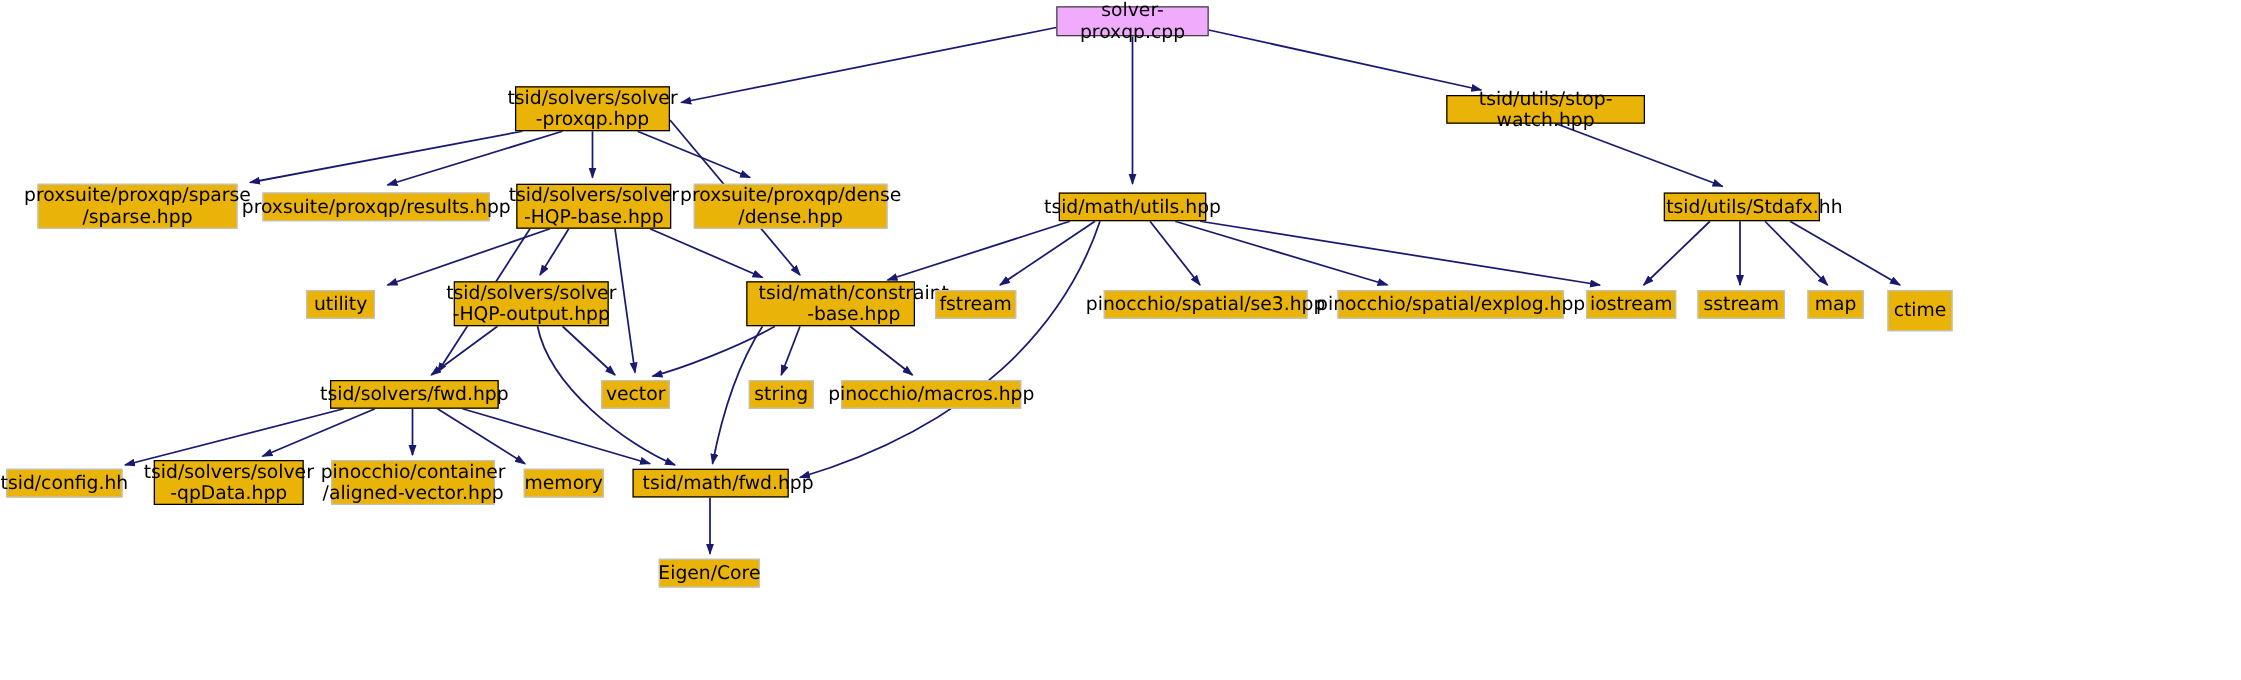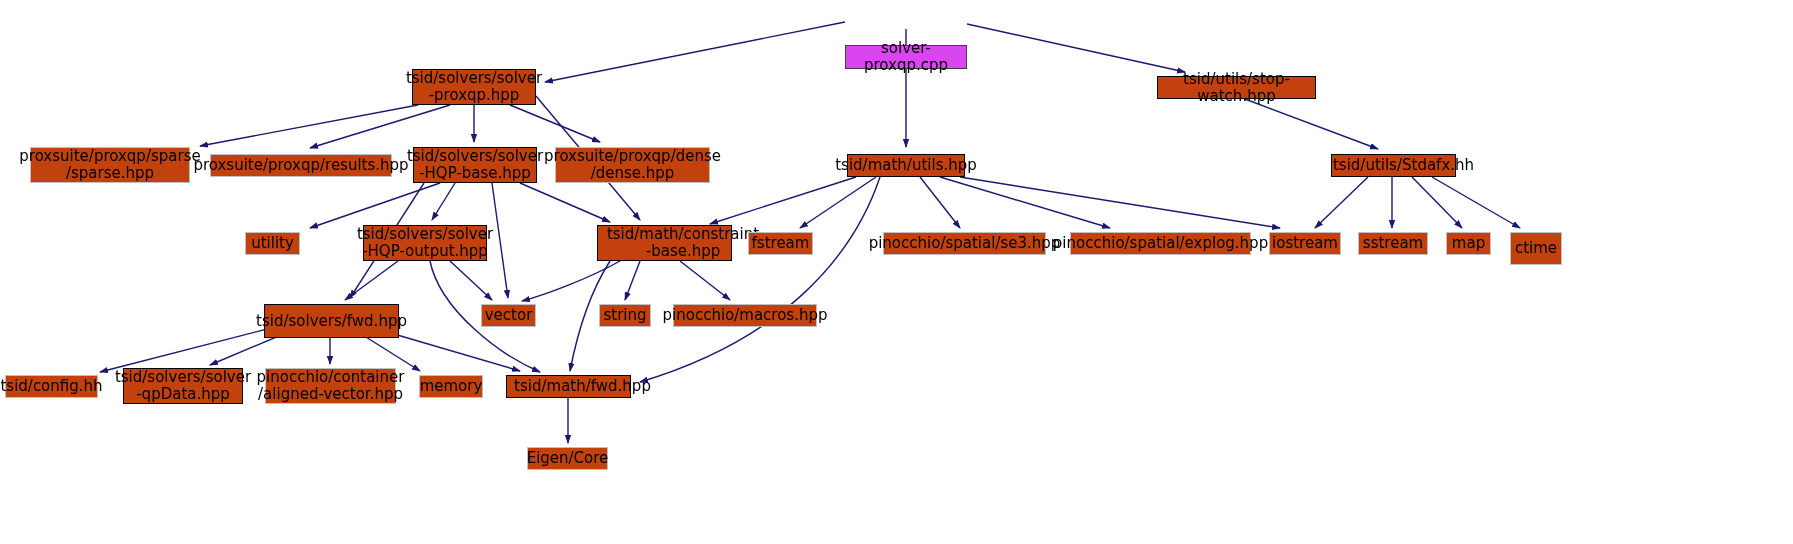--- a/index.html
+++ b/index.html
@@ -25,38 +25,37 @@
     height: 544px;
     pointer-events: none;
   }
   .node {
     position: absolute;
     box-sizing: border-box;
     display: flex;
     align-items: center;
     justify-content: center;
     text-align: center;
-    background: #c2410c;
+    background: #eab308;
     color: #000000;
     font-size: 15px;
     line-height: 17px;
     letter-spacing: 0px;
     white-space: pre-line;
     padding: 0 4px;
   }
   .node.internal {
     border: 1.6px solid #000000;
   }
   .node.external {
     border: 1px solid #c0c0c0;
   }
   .node.root {
     border: 1.6px solid #404040;
-    background: #d946ef;
-    margin-top: 40px;
+    background: #f0abfc;
   }
 </style>
 </head>
 <body>
 
 <div id="graph">
   <svg id="edge-layer" xmlns="http://www.w3.org/2000/svg">
     <defs>
       <marker id="arrow" markerWidth="9" markerHeight="9" refX="8" refY="3.2" orient="auto" markerUnits="userSpaceOnUse">
         <path d="M0,0 L9,3.2 L0,6.4 z" fill="#191970"></path>
@@ -121,21 +120,21 @@
 -HQP-output.hpp</div>
       <div class="node internal" style="left: 597px; top: 225px; width: 135px; height: 36px; padding-left: 41px;">tsid/math/constraint
 -base.hpp</div>
       <div class="node external" style="left: 748px; top: 232px; width: 65px; height: 23px;">fstream</div>
       <div class="node external" style="left: 883px; top: 232px; width: 163px; height: 23px;">pinocchio/spatial/se3.hpp</div>
       <div class="node external" style="left: 1070px; top: 232px; width: 181px; height: 23px;">pinocchio/spatial/explog.hpp</div>
       <div class="node external" style="left: 1269px; top: 232px; width: 72px; height: 23px;">iostream</div>
       <div class="node external" style="left: 1358px; top: 232px; width: 70px; height: 23px;">sstream</div>
       <div class="node external" style="left: 1446px; top: 232px; width: 45px; height: 23px;">map</div>
       <div class="node external" style="left: 1510px; top: 232px; width: 52px; height: 33px;">ctime</div>
-      <div class="node internal" style="left: 264px; top: 304px; width: 135px; height: 34px;">tsid/solvers/fwd.hpp</div>
+      <div class="node internal" style="left: 264px; top: 304px; width: 135px; height: 23px;">tsid/solvers/fwd.hpp</div>
       <div class="node external" style="left: 481px; top: 304px; width: 55px; height: 23px;">vector</div>
       <div class="node external" style="left: 599px; top: 304px; width: 52px; height: 23px;">string</div>
       <div class="node external" style="left: 673px; top: 304px; width: 144px; height: 23px;">pinocchio/macros.hpp</div>
       <div class="node external" style="left: 5px; top: 375px; width: 93px; height: 23px;">tsid/config.hh</div>
       <div class="node internal" style="left: 123px; top: 368px; width: 120px; height: 36px;">tsid/solvers/solver
 -qpData.hpp</div>
       <div class="node external" style="left: 265px; top: 368px; width: 131px; height: 36px;">pinocchio/container
 /aligned-vector.hpp</div>
       <div class="node external" style="left: 419px; top: 375px; width: 64px; height: 23px;">memory</div>
       <div class="node internal" style="left: 506px; top: 375px; width: 125px; height: 23px; padding-left: 32px;">tsid/math/fwd.hpp</div>

